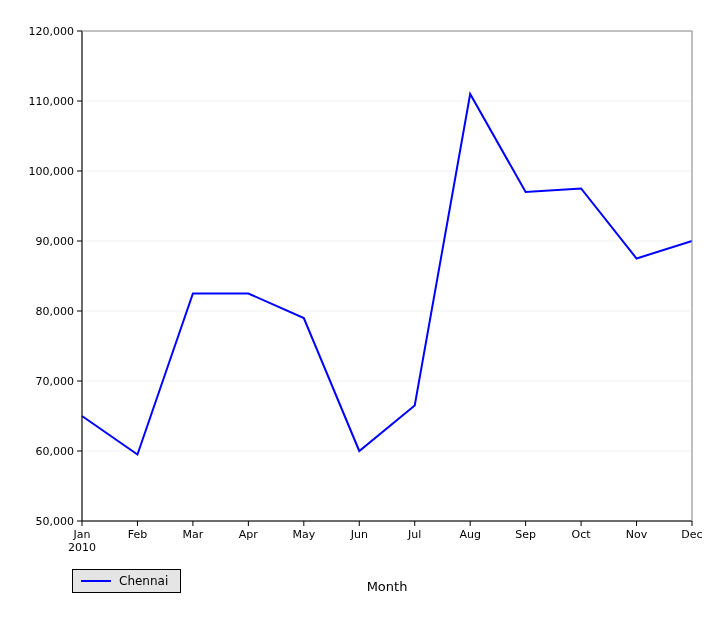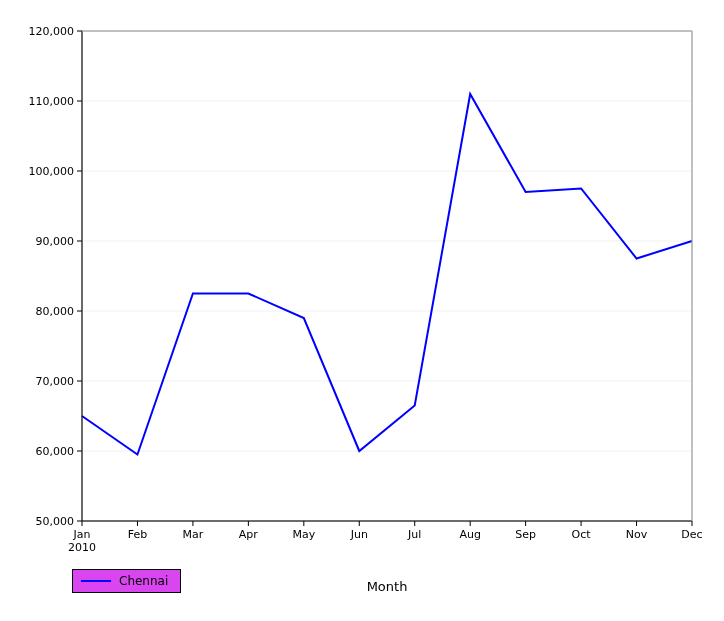--- a/index.html
+++ b/index.html
@@ -25,21 +25,21 @@
     }
     .legend-box {
       position: absolute;
       bottom: 18px;
       left: 60px;
       border: 1px solid #000;
       padding: 4px 12px 4px 8px;
       display: flex;
       align-items: center;
       gap: 8px;
-      background: #d946ef;
+      background: #e5e5e5;
     }
     .legend-line {
       width: 30px;
       height: 2px;
       background: blue;
     }
     .legend-label {
       font-size: 12px;
     }
   </style>

